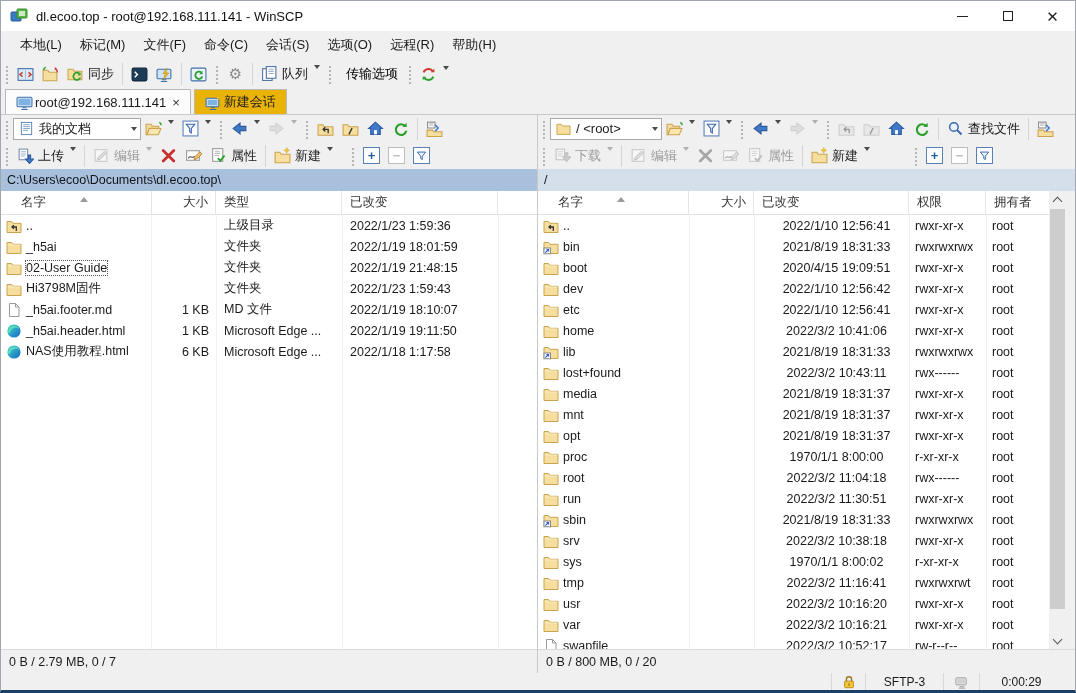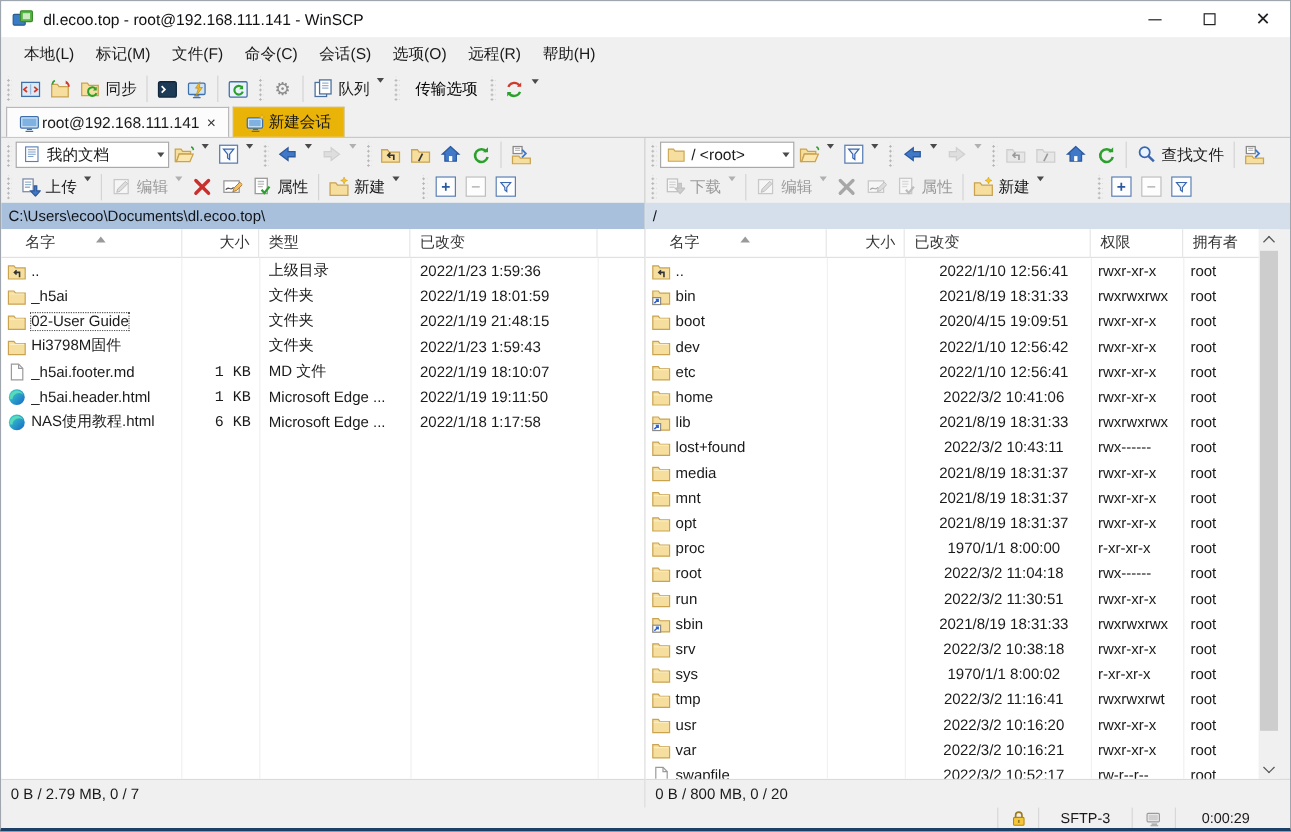--- a/index.html
+++ b/index.html
@@ -61,21 +61,21 @@
   .hcell { height:24px; display:flex; align-items:center; border-right:1px solid #e6e6e6; padding-left:8px; position:relative; }
   .sortup { width:0; height:0; border-left:4px solid transparent; border-right:4px solid transparent;
             border-bottom:5px solid #9a9a9a; margin-left:34px; margin-bottom:6px; }
   .list { position:relative; background:#fff; overflow:hidden; }
   .lp .list { height:434px; }
   .rp .list { height:434px; width:511px; }
   .colline { position:absolute; top:0; bottom:0; width:1px; background:#f1f1f1; }
   .row { display:flex; align-items:center; height:21px; font-size:12.5px; color:#1a1a1a; position:relative; }
   .cell { white-space:nowrap; overflow:hidden; flex:none; }
   .c-nm { display:flex; align-items:center; gap:4px; padding-left:5px; }
-  .lp .c-nm { width:146px; } .lp .c-sz { width:69px; text-align:right; padding-right:7px;font-family:Liberation Mono, monospace; }
+  .lp .c-nm { width:146px; } .lp .c-sz { width:69px; text-align:right; padding-right:7px; }
   .lp .c-tp { width:126px; padding-left:8px; } .lp .c-ch { width:156px; padding-left:8px; }
   .rp .c-nm { width:147px; } .rp .c-sz { width:69px; text-align:right; padding-right:7px;margin-top:32px; }
   .rp .c-ch { width:155px; padding-left:10px;text-align:center; } .rp .c-pm { width:77px; padding-left:6px; }
   .rp .c-ow { width:58px; padding-left:6px; }
   .nm-txt { white-space:nowrap; }
   .focusbox { outline:1px dotted #555; outline-offset:0px; }
   
   .sbar { position:absolute; right:11px; top:76px; width:17px; height:458px; background:#f0f0f0; }
   .sarrow { height:17px; display:flex; align-items:center; justify-content:center; color:#505050; font-size:10px; }
   .sthumb { position:absolute; left:1px; right:1px; top:18px; height:400px; background:#cdcdcd; }

